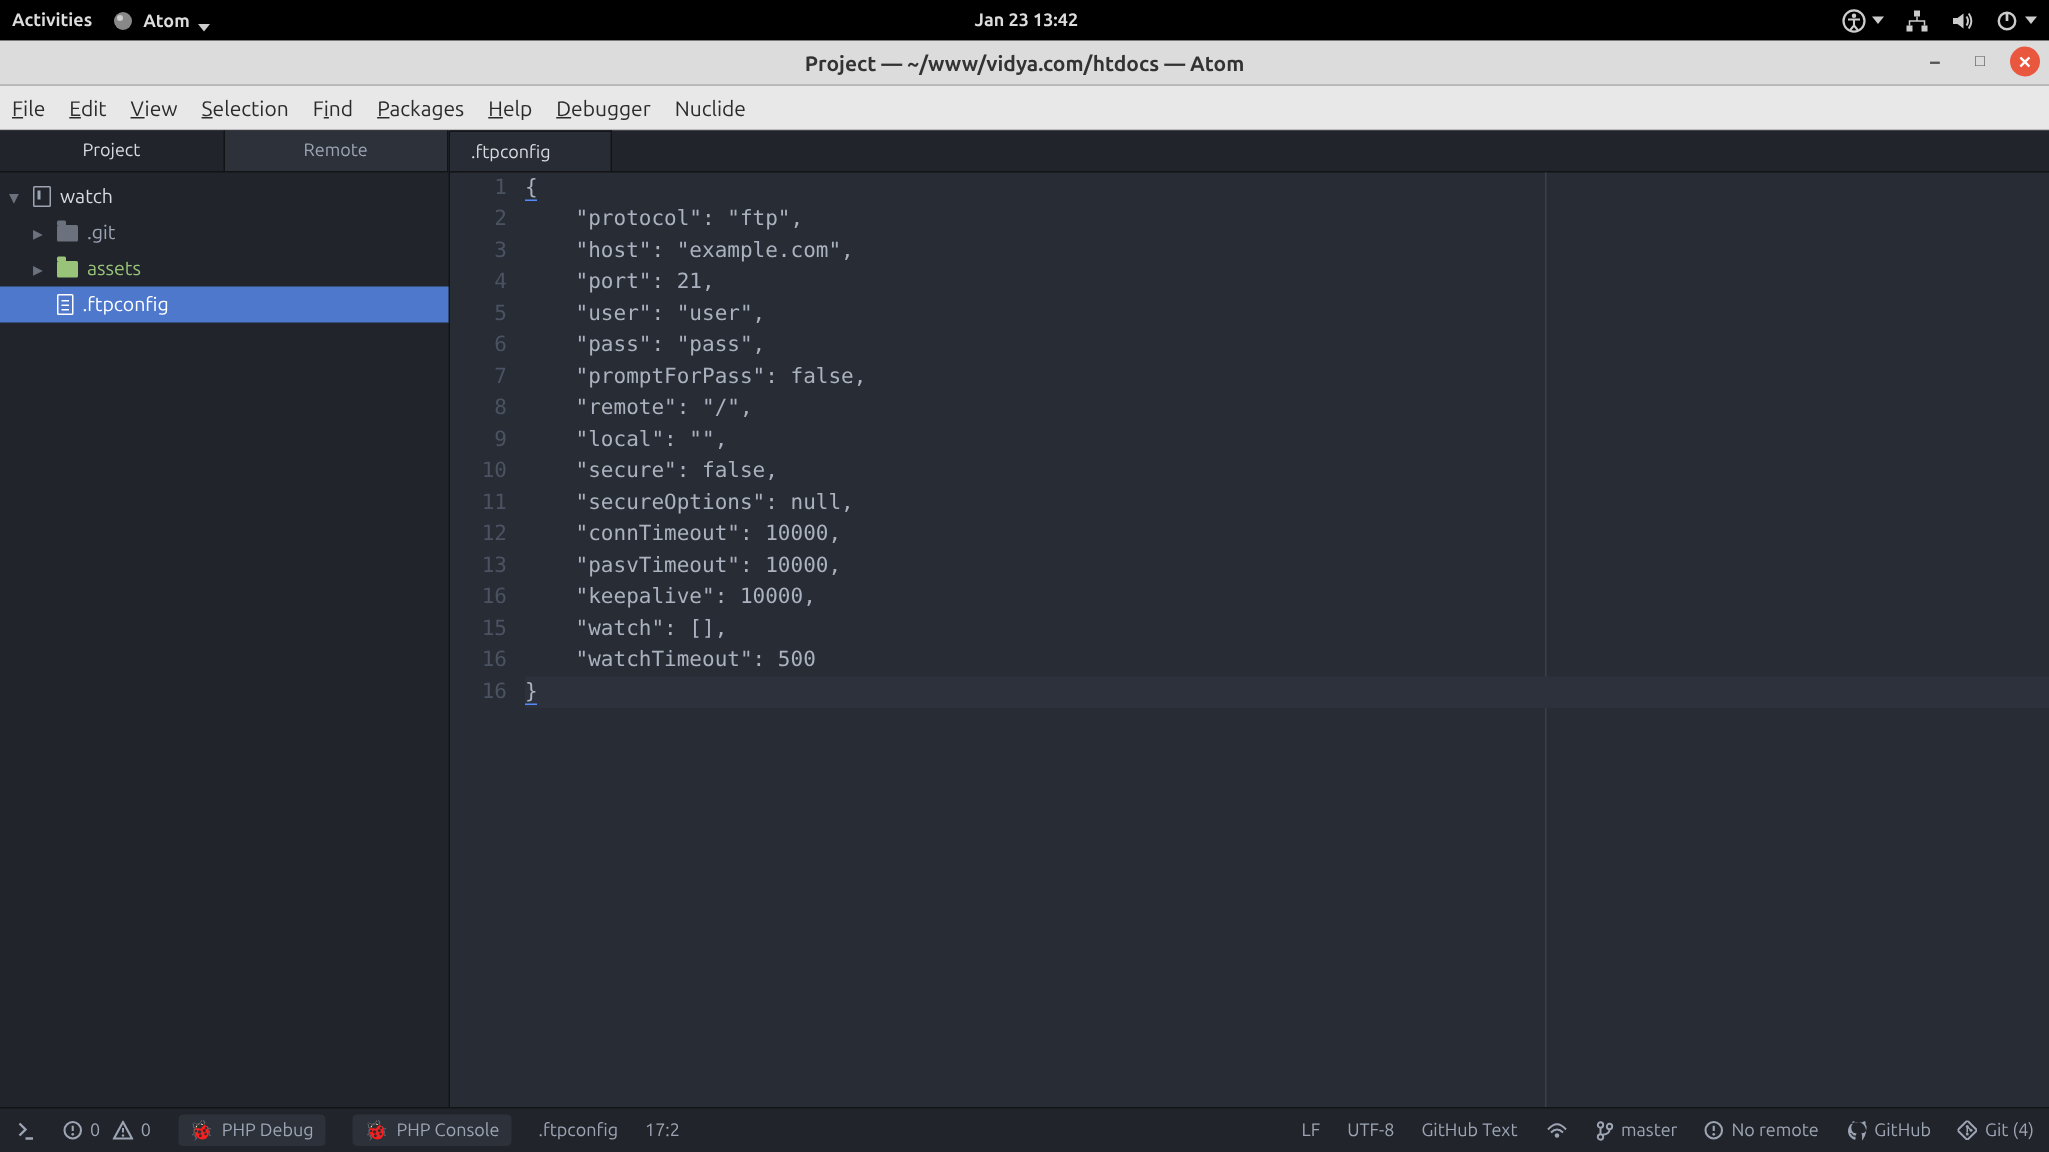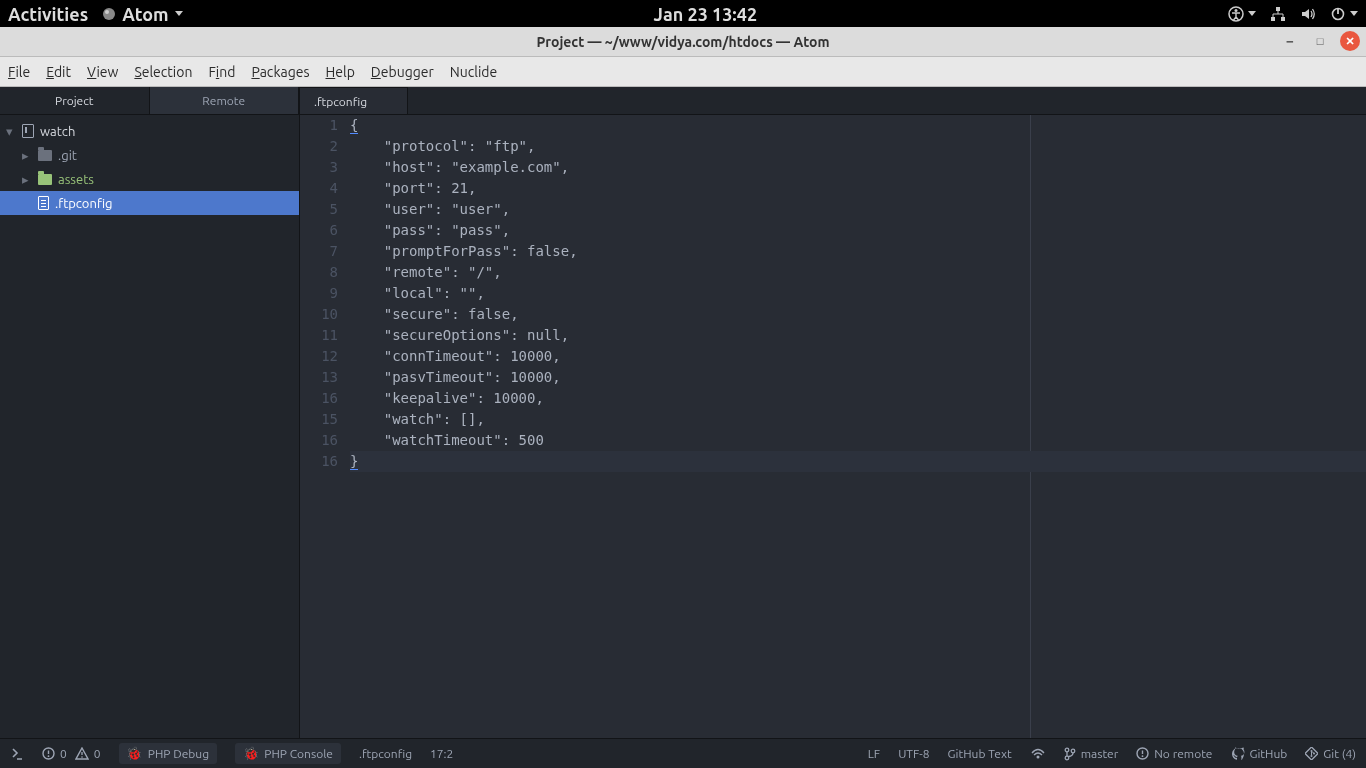--- a/index.html
+++ b/index.html
@@ -1,21 +1,21 @@
 <!DOCTYPE html>
 <html><head>
 <meta charset="utf-8">
 <style>
 * { margin:0; padding:0; box-sizing:border-box; }
 html, body { width:1366px; height:768px; font-family:"Ubuntu","Cantarell",sans-serif; font-size:13px; color:#d0d0d0; background:#282c34; overflow:hidden; }
-.topbar { height:27px; background:#000; color:#ddd; display:flex; align-items:center; padding:0 8px; font-size:18px; font-weight:bold; }
+.topbar { height:27px; background:#000; color:#ddd; display:flex; align-items:center; padding:0 8px; font-size:12px; font-weight:bold; }
 .topbar .left { display:flex; gap:14px; align-items:center; }
 .topbar .center { flex:1; text-align:center; }
 .topbar .right { display:flex; gap:14px; align-items:center; }
-.topbar .app { display:flex; align-items:center; gap:6px; }
+.topbar .app { display:flex; align-items:flex-end; gap:6px; }
 .topbar svg { display:block; }
 .caret-down { width:0; height:0; border-left:4px solid transparent; border-right:4px solid transparent; border-top:5px solid #ccc; }
 .titlebar { height:30px; background:#dcdcdc; color:#333; display:flex; align-items:center; justify-content:center; position:relative; font-size:14px; font-weight:bold; border-bottom:1px solid #bbb; }
 .titlebar .controls { position:absolute; right:6px; top:4px; display:flex; gap:10px; align-items:center; }
 .winbtn { width:20px; height:20px; display:flex; align-items:center; justify-content:center; border-radius:10px; }
 .winbtn.close { background:#e9573f; }
 .winbtn.close::after { content:"✕"; color:#fff; font-size:11px; }
 .winbtn.min::after { content:"−"; color:#555; font-size:14px; font-weight:bold; }
 .winbtn.max::after { content:"□"; color:#555; font-size:11px; }
 .menubar { height:30px; background:#e8e8e8; color:#2b2b2b; display:flex; align-items:center; padding:0 8px; gap:16px; font-size:14px; border-bottom:1px solid #bbb; }

